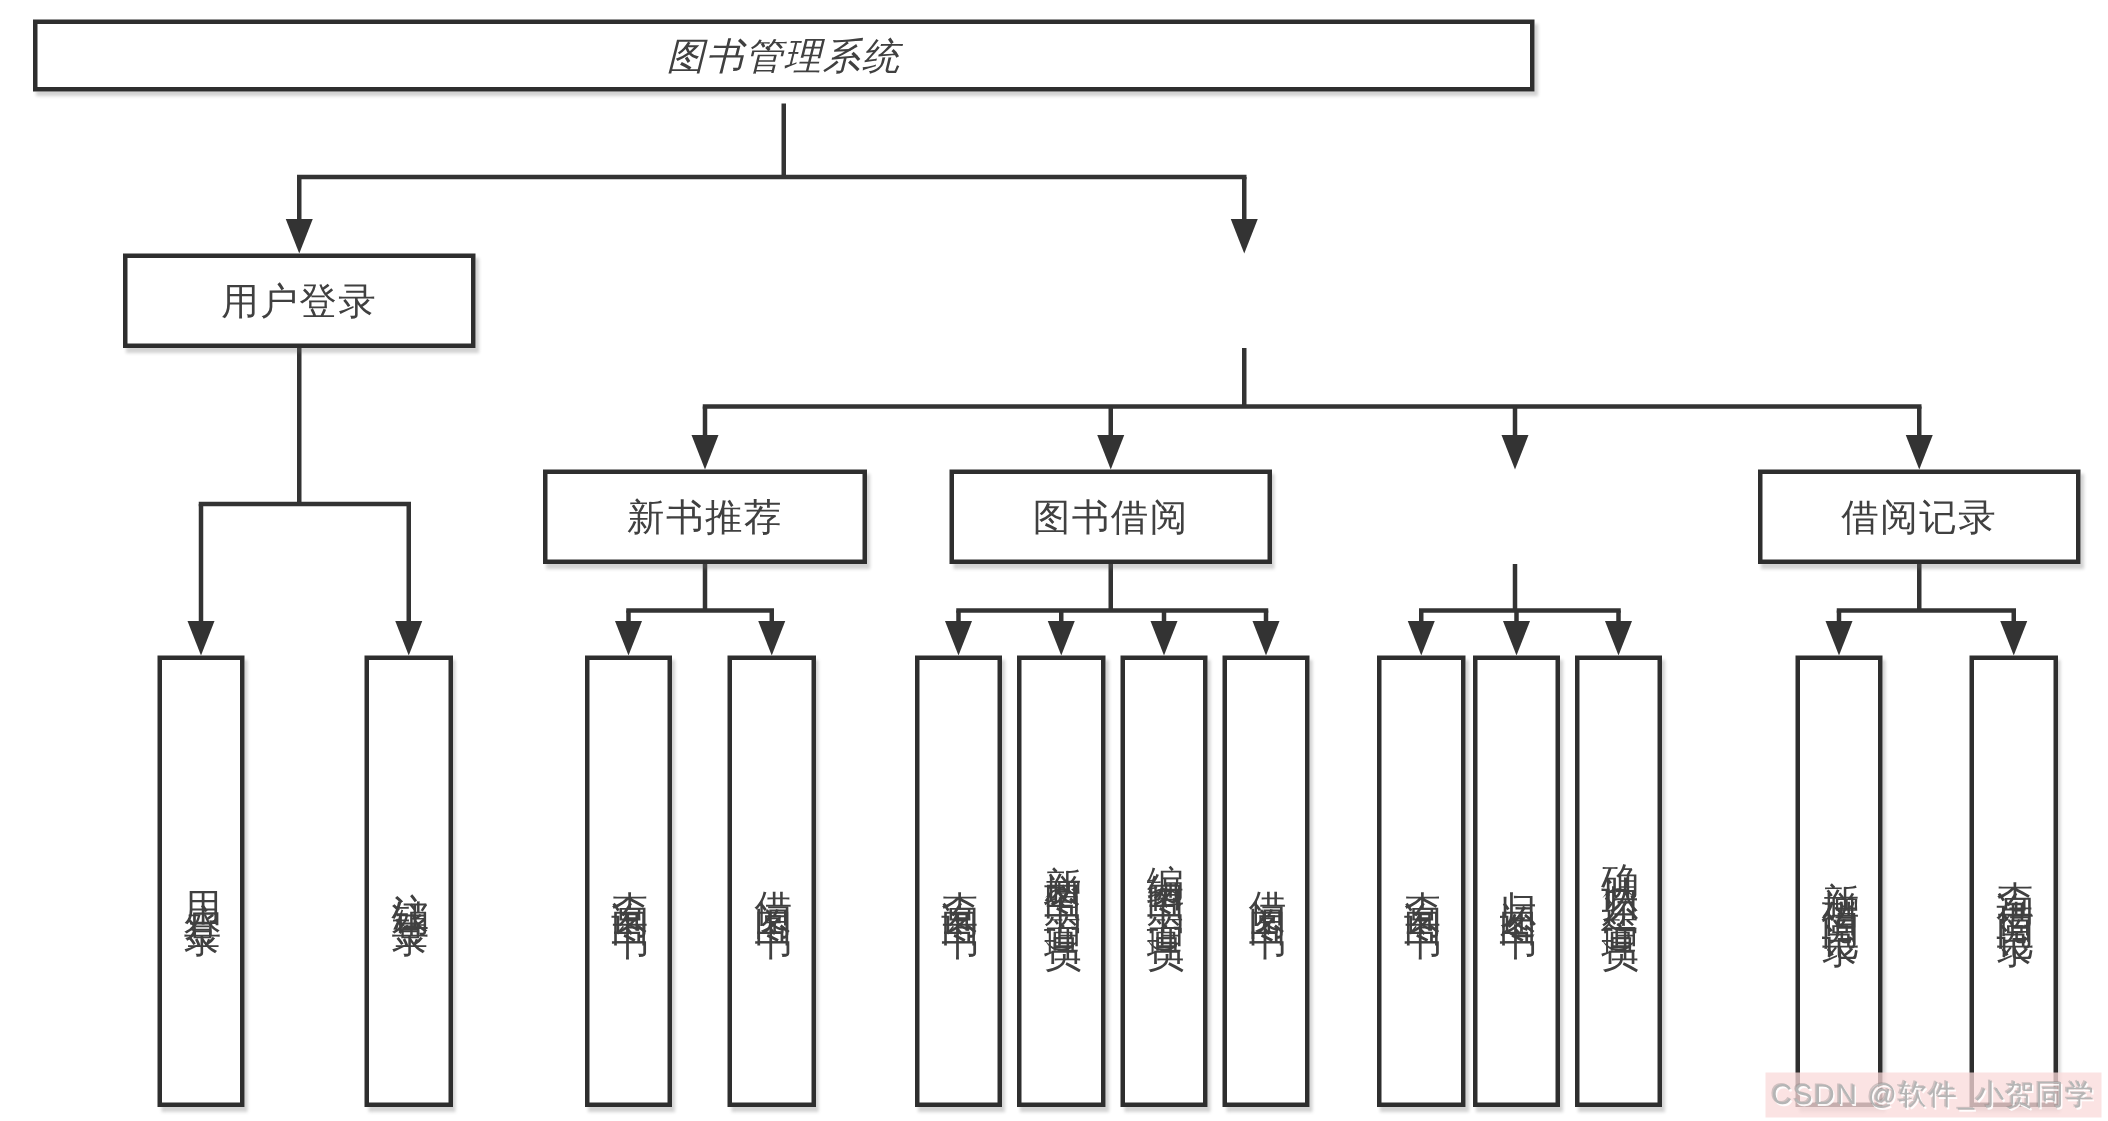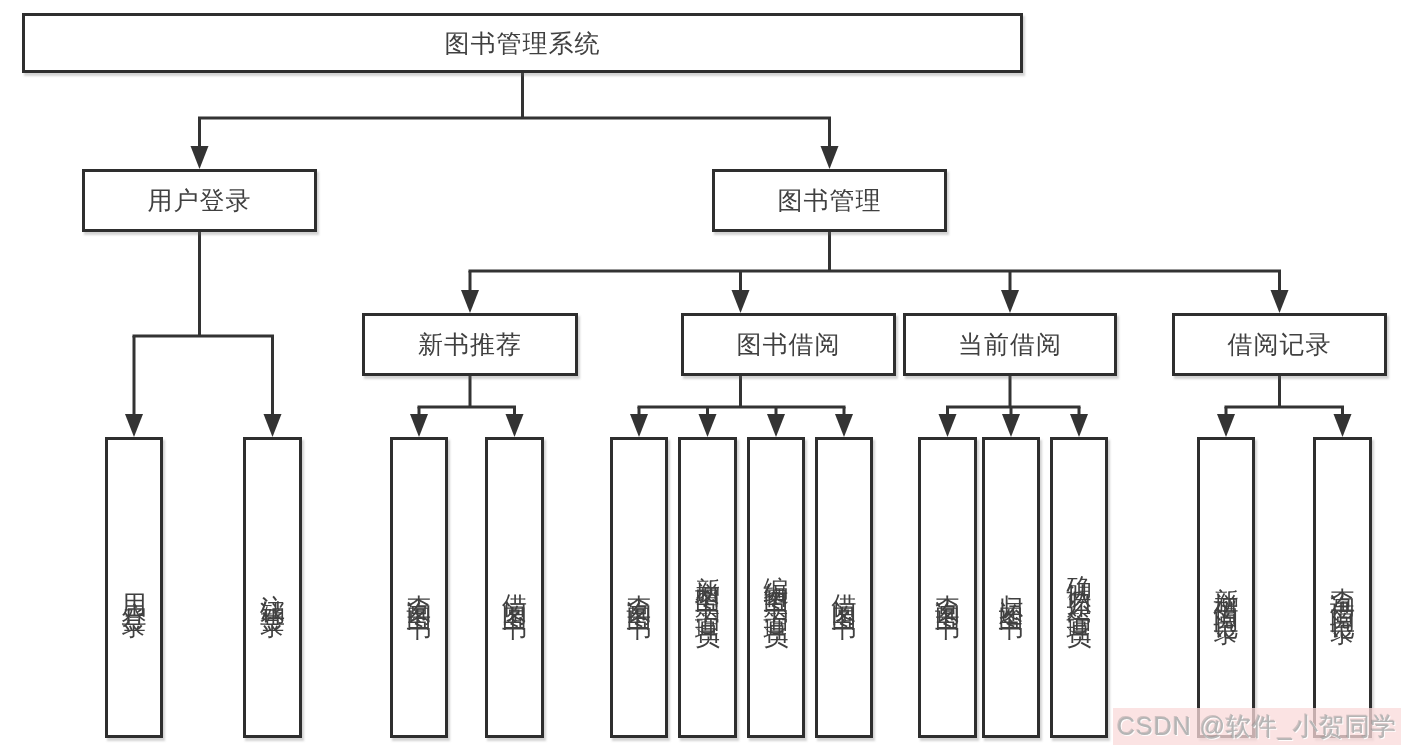--- a/index.html
+++ b/index.html
@@ -37,25 +37,25 @@
   }
   .vbox span{
     writing-mode:vertical-rl;
     text-orientation:mixed;
     font-size:25px;
     letter-spacing:7px;
     line-height:1;
     white-space:nowrap;
   }
   
-  .n-root          {left:22px;  top:13px;  width:1001px; height:60px;}
+  .n-root          {left:22px;  top:13px;  width:1001px; height:48px;font-style:italic;}
   .n-user-login    {left:82px;  top:169px; width:235px;  height:63px;}
   .n-book-mgmt     {left:712px; top:169px; width:235px;  height:63px;}
   .n-new-books     {left:362px; top:313px; width:216px;  height:63px;font-family:Liberation Mono, monospace;}
-  .n-book-borrow   {left:633px; top:313px; width:215px;  height:63px;margin-left:48px;}
+  .n-book-borrow   {left:633px; top:313px; width:215px;  height:63px;}
   .n-cur-borrow    {left:903px; top:313px; width:214px;  height:63px;}
   .n-borrow-rec    {left:1172px;top:313px; width:215px;  height:63px;text-align:center;}
   
   .vbox{top:437px;height:301px;}
   .n-v1 {left:105px; width:58px;}
   .n-v2 {left:243px; width:59px;}
   .n-v3 {left:390px; width:58px;}
   .n-v4 {left:485px; width:59px;}
   .n-v5 {left:610px; width:58px;}
   .n-v6 {left:678px; width:59px;}
@@ -66,21 +66,21 @@
   .n-v11{left:1050px;width:58px;}
   .n-v12{left:1197px;width:58px;}
   .n-v13{left:1313px;width:59px;}
   .watermark{
     position:absolute;
     right:4px;
     bottom:2px;
     padding:2px 4px;
     background:var(--wm-bg);
     color:var(--wm-text);
-    font-size:25px;
+    font-size:19px;
     letter-spacing:1px;
     text-shadow:1px 1px 0 rgba(255,255,255,0.9), -1px -1px 0 rgba(130,130,130,0.35);
     white-space:nowrap;
   }
 </style>
 </head>
 <body>
 
 <div class="canvas">
 
@@ -139,33 +139,27 @@
       <polygon points="1342.5,437 1333.5,414 1351.5,414" fill="var(--line)"></polygon>
     </svg>
 
   <div class="node hbox n-root">
     <span>图书管理系统</span>
   </div>
 
   <div class="node hbox n-user-login">
     <span>用户登录</span>
   </div>
-  <div class="node hbox n-book-mgmt">
-    <span>图书管理</span>
-  </div>
 
   <div class="node hbox n-new-books">
     <span>新书推荐</span>
   </div>
   <div class="node hbox n-book-borrow">
     <span>图书借阅</span>
   </div>
-  <div class="node hbox n-cur-borrow">
-    <span>当前借阅</span>
-  </div>
   <div class="node hbox n-borrow-rec">
     <span>借阅记录</span>
   </div>
 
   <div class="node vbox n-v1">
     <span>用户登录</span>
   </div>
   <div class="node vbox n-v2">
     <span>注销登录</span>
   </div>

